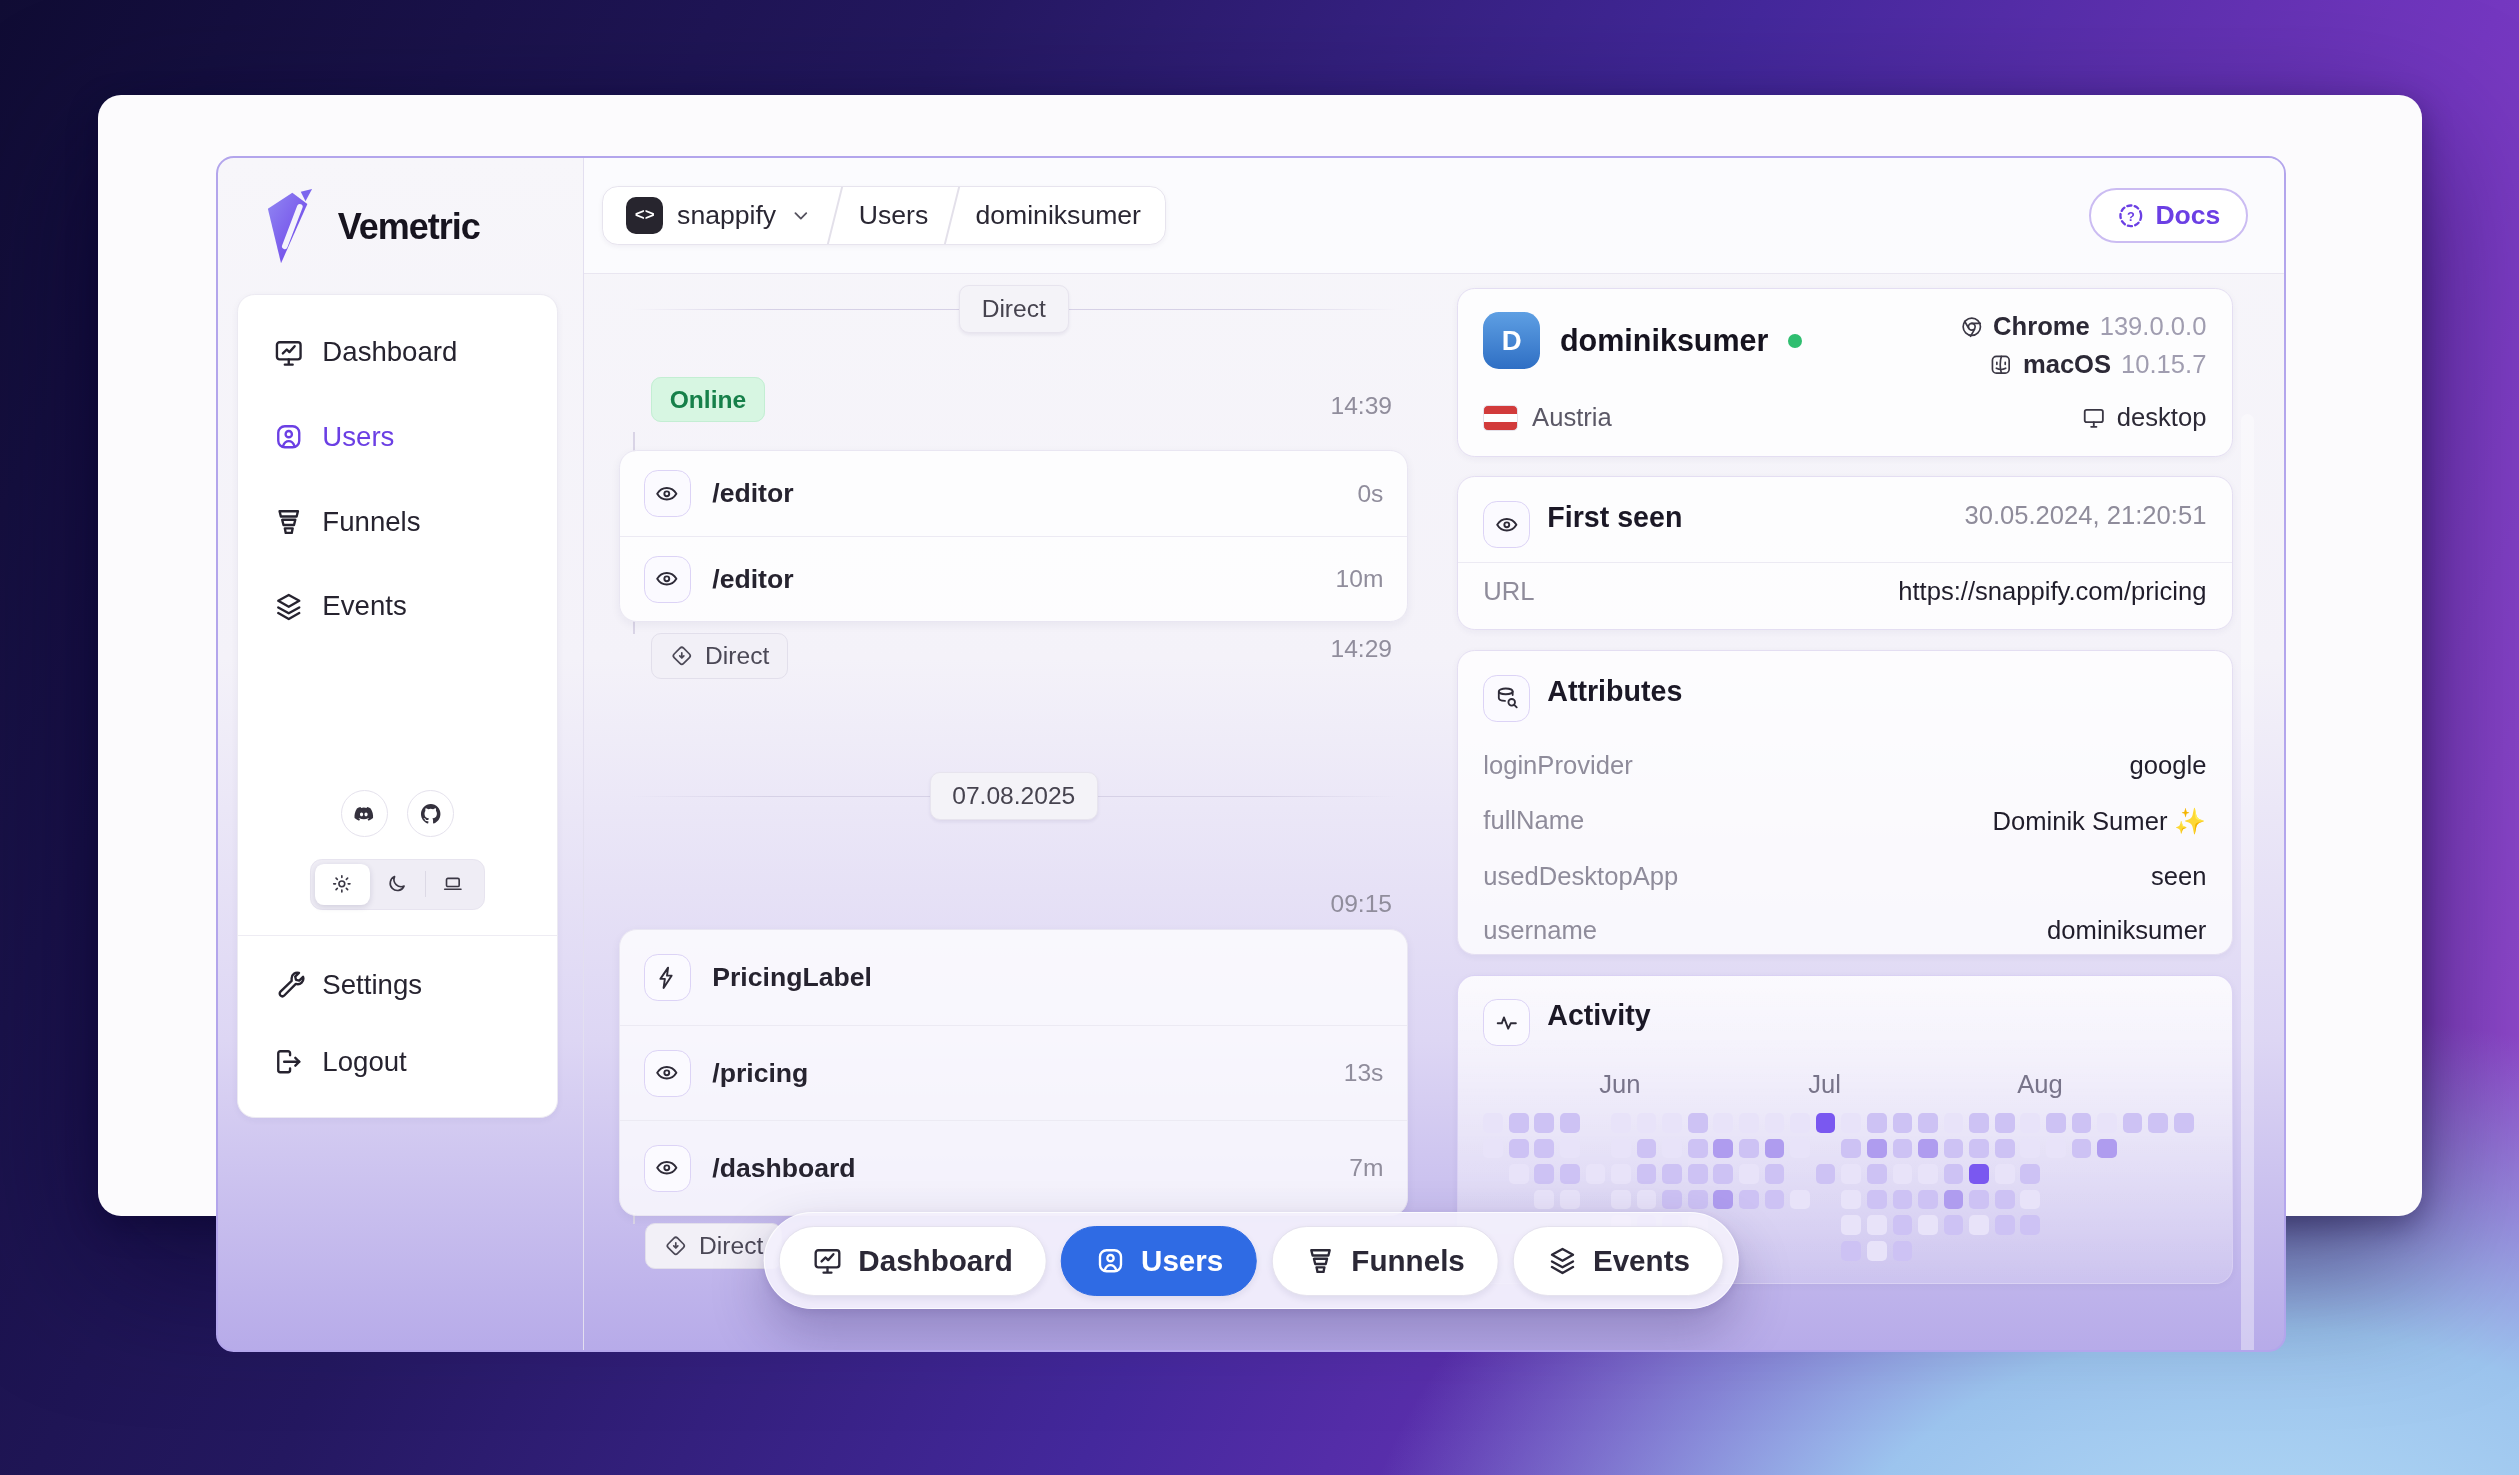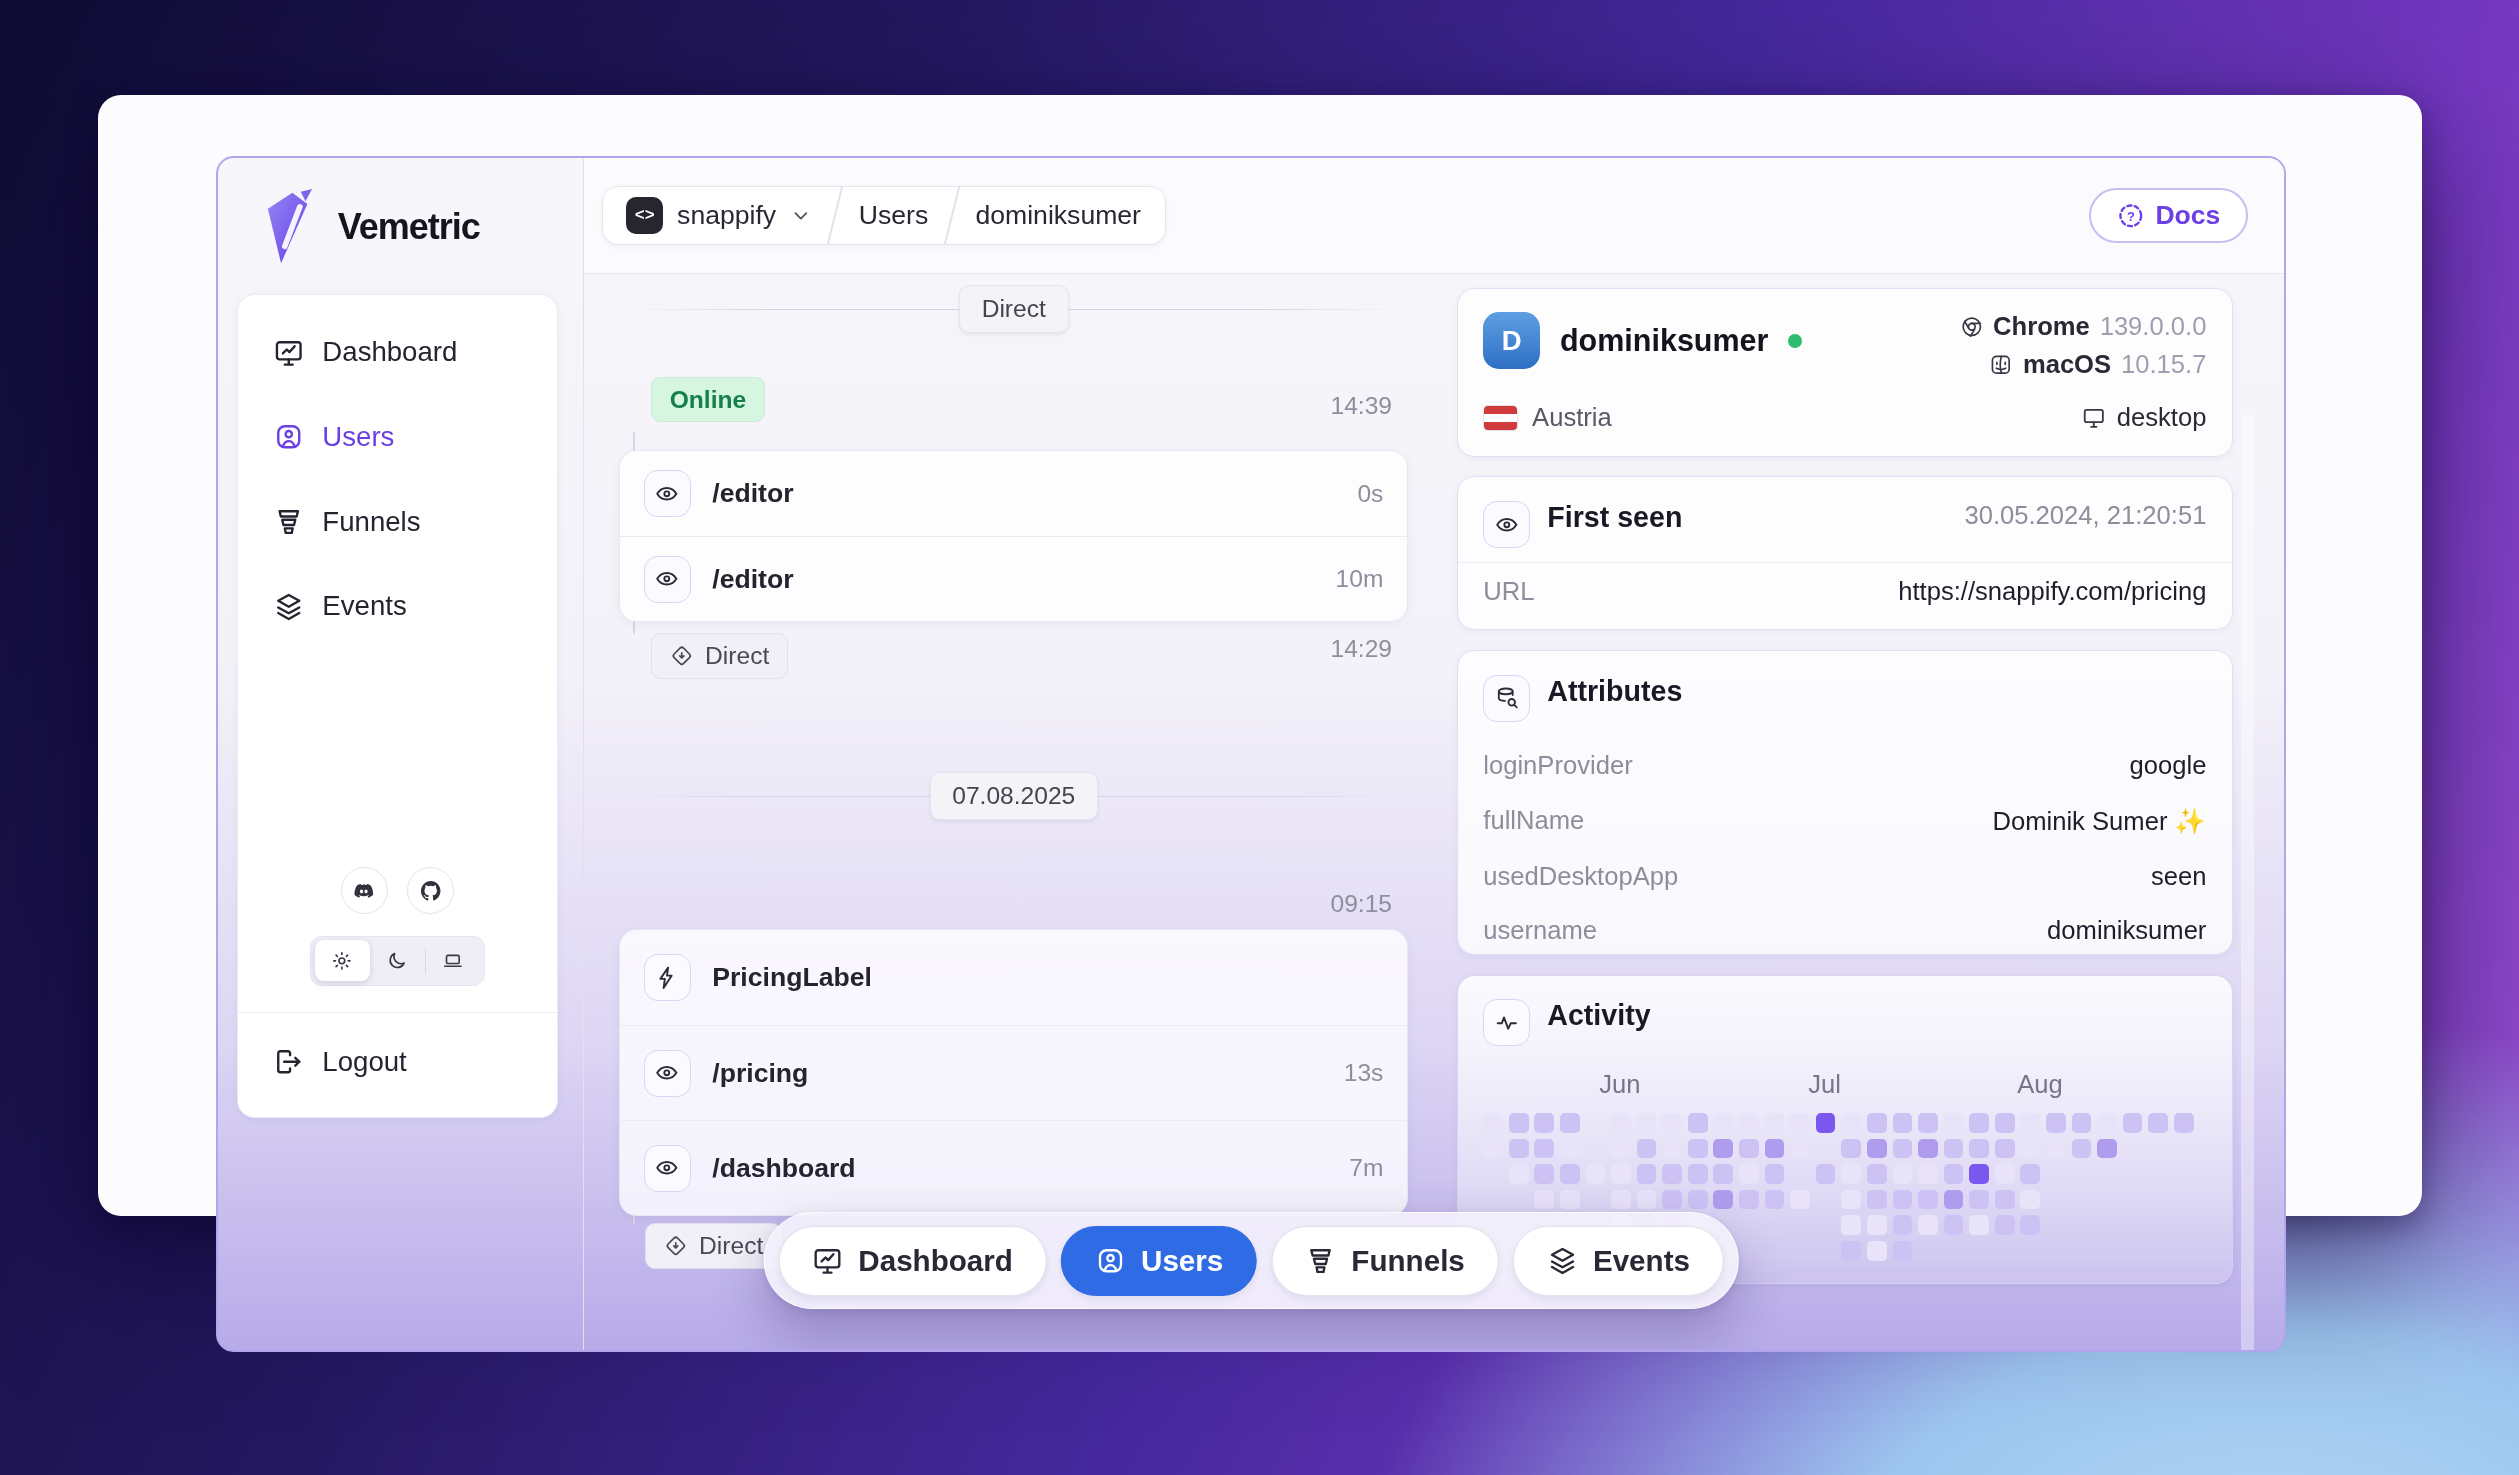--- a/index.html
+++ b/index.html
@@ -280,20 +280,28 @@
               <svg width="21.7" height="21.7" viewBox="0 0 24 24" fill="none" stroke="currentColor" stroke-width="1.8" stroke-linecap="round" stroke-linejoin="round">
                 <rect x="5" y="6" width="14" height="9" rx="1.5"></rect>
                   <path d="M3 18h18"></path>
               </svg>
             </span>
           </div>
         </div>
 
         <div class="nav-divider"></div>
 
+        <div class="nav-item" style="margin-bottom:13.8px">
+          <span>
+            <svg width="31.5" height="31.5" viewBox="0 0 24 24" fill="none" stroke-width="1.8" stroke-linecap="round" stroke-linejoin="round">
+              <path d="M14.2 6.3a4.3 4.3 0 0 1 5.6-4.1L16.9 5l.6 2.5 2.5.6 2.9-2.9a4.3 4.3 0 0 1-5.5 5.4L8.6 19.4a2 2 0 0 1-2.9-2.9l8.5-8.2z"></path>
+            </svg>
+          </span>
+          <span>Settings</span>
+        </div>
         <div class="nav-item" style="margin-bottom:0">
           <span>
             <svg width="31.5" height="31.5" viewBox="0 0 24 24" fill="none" stroke-width="1.8" stroke-linecap="round" stroke-linejoin="round">
               <path d="M13 7V5.5A1.5 1.5 0 0 0 11.5 4h-6A1.5 1.5 0 0 0 4 5.5v13A1.5 1.5 0 0 0 5.5 20h6a1.5 1.5 0 0 0 1.5-1.5V17"></path>
                 <path d="M8.5 12H20"></path>
                 <path d="M17 9l3 3-3 3"></path>
             </svg>
           </span>
           <span>Logout</span>
         </div>

